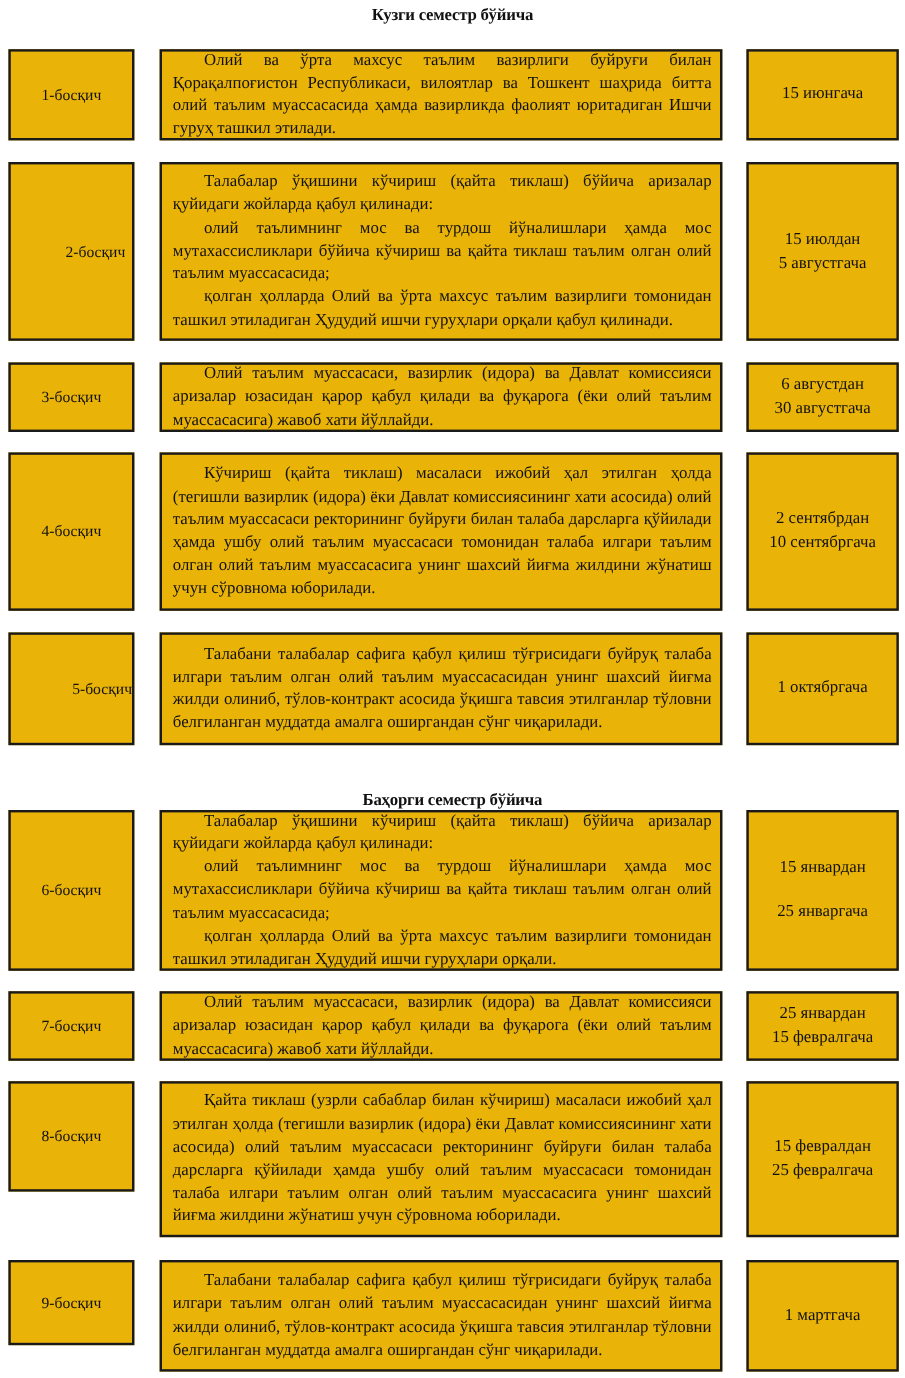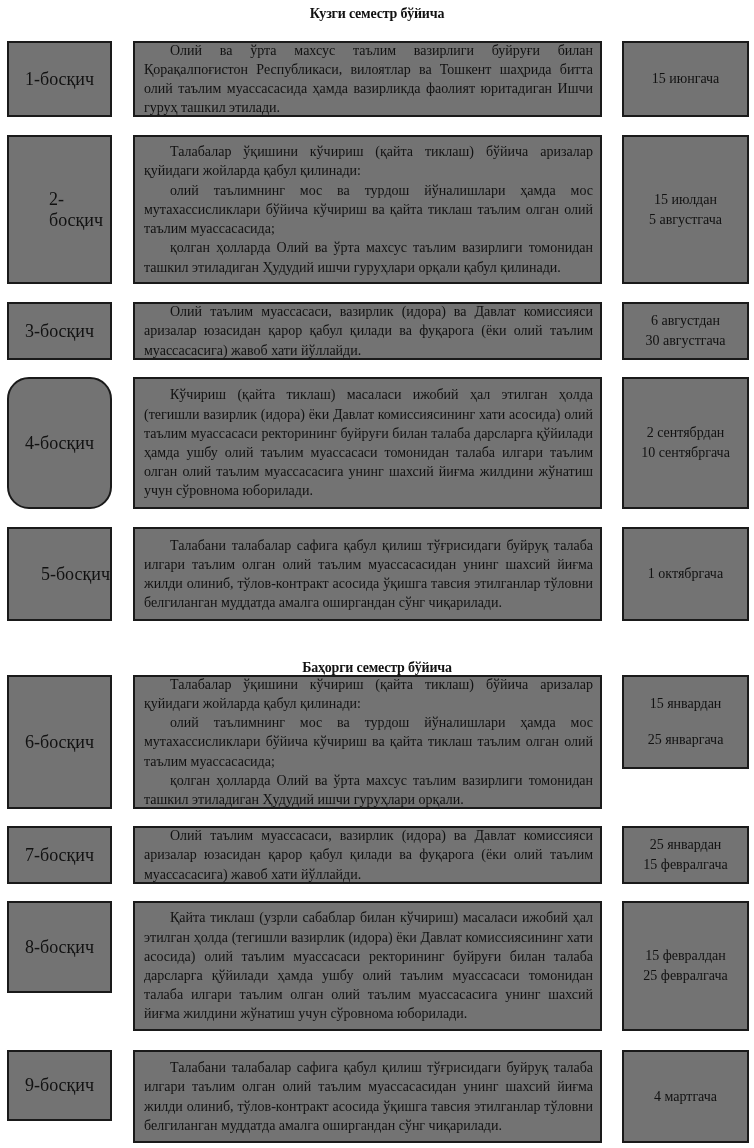--- a/index.html
+++ b/index.html
@@ -1,22 +1,22 @@
 <!DOCTYPE html>
 <html><head>
 <meta charset="utf-8">
 <style>
   html, body { margin:0; padding:0; background:#ffffff; }
   body { width:754px; height:1148px; position:relative; overflow:hidden;
          font-family:"Liberation Serif", "DejaVu Serif", serif; color:#111; }
   .title { position:absolute; left:0; width:754px; text-align:center;
            font-weight:bold; font-size:14px; letter-spacing:-0.2px; }
-  .box { position:absolute; border:2px solid #1a1a1a; box-sizing:border-box; background:#737373; }
+  .box { position:absolute; border:2px solid #1a1a1a; box-sizing:border-box; background:#eab308; }
   .stage { left:7px; width:105px; display:flex; align-items:center; justify-content:center;
-           font-size:18px; }
+           font-size:13px; }
   .desc { left:133px; width:469px; padding:2px 7px 2px 9px; font-size:14px; line-height:19.2px;
           text-align:justify; display:flex; flex-direction:column; justify-content:center; }
   .desc p { margin:0; text-indent:26px; text-align:justify; }
   .date { left:622px; width:127px; display:flex; flex-direction:column; align-items:center;
           justify-content:center; font-size:14px; line-height:20px; text-align:center; }
 </style>
 </head>
 <body>
 
 <div class="title" style="top:6px;">Кузги семестр бўйича</div>
@@ -48,21 +48,21 @@
     <span>3-босқич</span>
   </div>
 <div class="box desc" style="top:302px;height:58px;">
   <p>Олий таълим муассасаси, вазирлик (идора) ва Давлат комиссияси аризалар юзасидан қарор қабул қилади ва фуқарога (ёки олий таълим муассасасига) жавоб хати йўллайди.</p>
 </div>
 <div class="box date" style="top:302px;height:58px;">
   <span>6 августдан</span>
   <span>30 августгача</span>
 </div>
 
-<div class="box stage" style="top:377px;height:132px;border-radius:22px;">
+<div class="box stage" style="top:377px;height:132px;">
     <span>4-босқич</span>
   </div>
 <div class="box desc" style="top:377px;height:132px;">
   <p>Кўчириш (қайта тиклаш) масаласи ижобий ҳал этилган ҳолда (тегишли вазирлик (идора) ёки Давлат комиссиясининг хати асосида) олий таълим муассасаси ректорининг буйруғи билан талаба дарсларга қўйилади ҳамда ушбу олий таълим муассасаси томонидан талаба илгари таълим олган олий таълим муассасасига унинг шахсий йиғма жилдини жўнатиш учун сўровнома юборилади.</p>
 </div>
 <div class="box date" style="top:377px;height:132px;">
   <span>2 сентябрдан</span>
   <span>10 сентябргача</span>
 </div>
 
@@ -79,21 +79,21 @@
 <div class="title" style="top:660px;">Баҳорги семестр бўйича</div>
 
 <div class="box stage" style="top:675px;height:134px;">
     <span>6-босқич</span>
   </div>
 <div class="box desc" style="top:675px;height:134px;">
   <p>Талабалар ўқишини кўчириш (қайта тиклаш) бўйича аризалар қуйидаги жойларда қабул қилинади:</p>
   <p>олий таълимнинг мос ва турдош йўналишлари ҳамда мос мутахассисликлари бўйича кўчириш ва қайта тиклаш таълим олган олий таълим муассасасида;</p>
   <p>қолган ҳолларда Олий ва ўрта махсус таълим вазирлиги томонидан ташкил этиладиган Ҳудудий ишчи гуруҳлари орқали.</p>
 </div>
-<div class="box date" style="top:675px;height:94px;gap:16px;">
+<div class="box date" style="top:675px;height:134px;gap:16px;">
   <span>15 январдан</span>
   <span>25 январгача</span>
 </div>
 
 <div class="box stage" style="top:826px;height:58px;">
     <span>7-босқич</span>
   </div>
 <div class="box desc" style="top:826px;height:58px;">
   <p>Олий таълим муассасаси, вазирлик (идора) ва Давлат комиссияси аризалар юзасидан қарор қабул қилади ва фуқарога (ёки олий таълим муассасасига) жавоб хати йўллайди.</p>
 </div>
@@ -113,14 +113,14 @@
   <span>25 февралгача</span>
 </div>
 
 <div class="box stage" style="top:1050px;height:71px;">
     <span>9-босқич</span>
   </div>
 <div class="box desc" style="top:1050px;height:93px;">
   <p>Талабани талабалар сафига қабул қилиш тўғрисидаги буйруқ талаба илгари таълим олган олий таълим муассасасидан унинг шахсий йиғма жилди олиниб, тўлов-контракт асосида ўқишга тавсия этилганлар тўловни белгиланган муддатда амалга оширгандан сўнг чиқарилади.</p>
 </div>
 <div class="box date" style="top:1050px;height:93px;">
-  <span>4 мартгача</span>
+  <span>1 мартгача</span>
 </div>
 
 </body></html>

